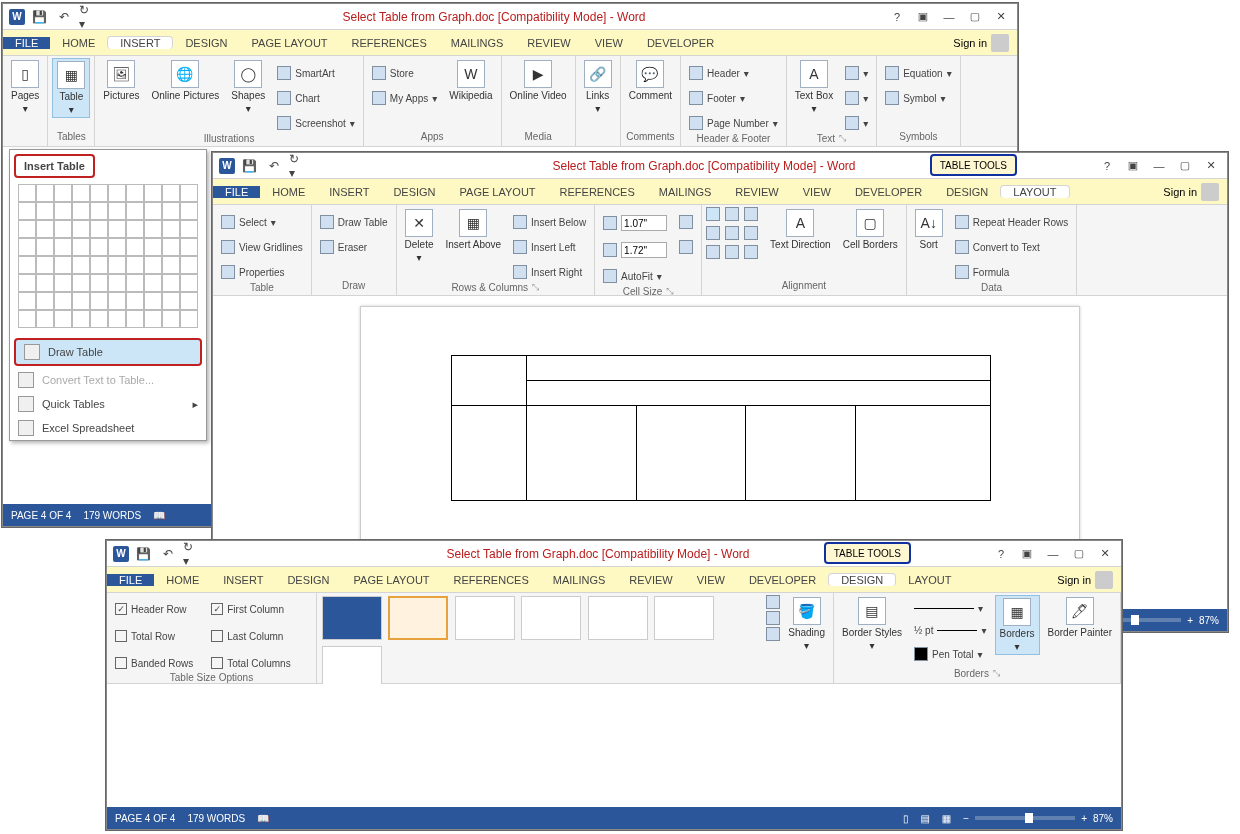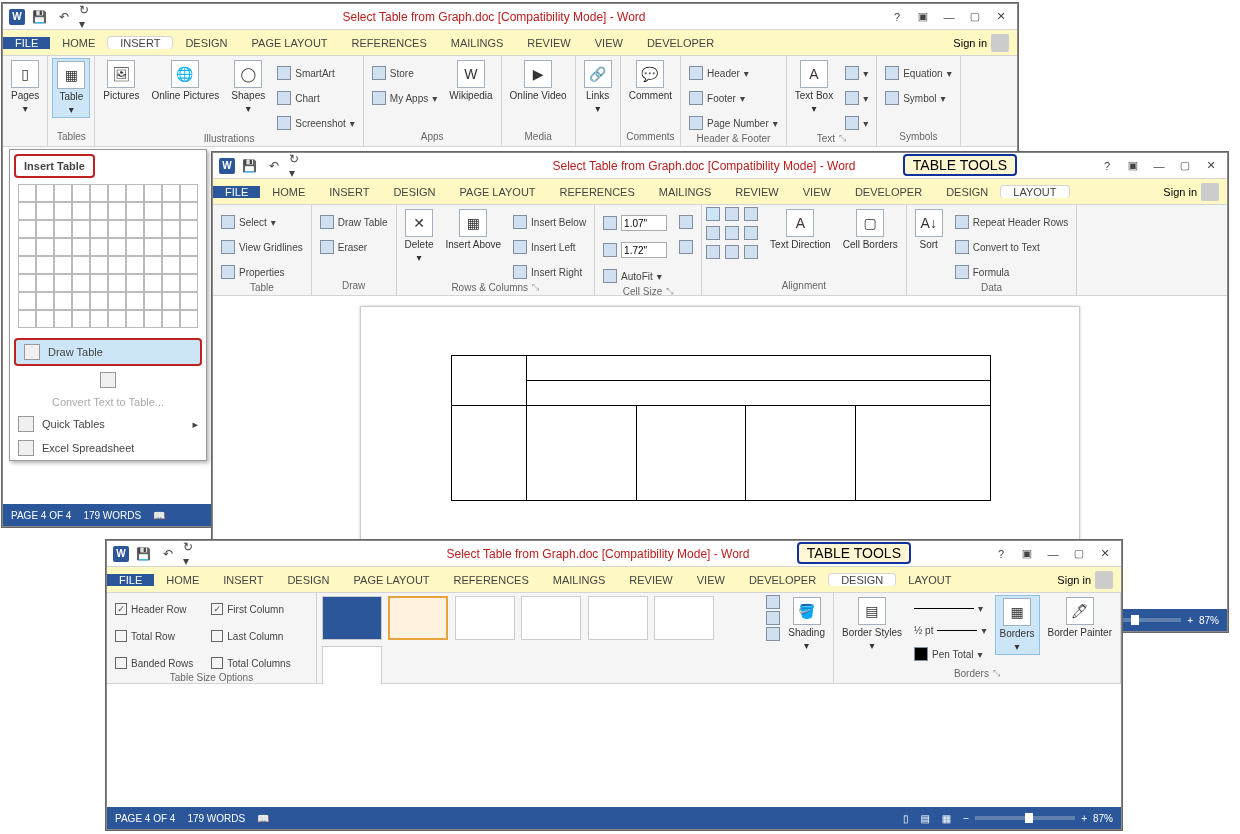--- a/index.html
+++ b/index.html
@@ -5,21 +5,21 @@
 *{box-sizing:border-box;margin:0;padding:0;font-family:'Segoe UI',Arial,sans-serif;}
 body{background:#fff;width:1240px;height:834px;position:relative;overflow:hidden;}
 .win{position:absolute;border:1px solid #888;background:#fff;box-shadow:0 0 0 1px #666;}
 .titlebar{height:26px;background:#fff;display:flex;align-items:center;border-bottom:1px solid #d4d4d4;}
 .qat{display:flex;align-items:center;gap:6px;padding:0 6px;}
 .wicon{width:16px;height:16px;background:linear-gradient(135deg,#2b579a 0%,#2b579a 100%);color:#fff;font-size:10px;font-weight:bold;text-align:center;line-height:16px;border-radius:2px;}
 .qbtn{width:18px;height:18px;display:flex;align-items:center;justify-content:center;font-size:12px;color:#444;}
 .title{flex:1;text-align:center;font-size:12px;color:#b91c1c;}
 .winbtns{display:flex;gap:2px;padding-right:4px;}
 .winbtn{width:24px;height:20px;display:flex;align-items:center;justify-content:center;font-size:11px;color:#444;}
-.tooltab{position:absolute;top:0;height:26px;background:#fff7d1;border:1px solid #c7b80e;padding:0 8px;font-size:14px;display:flex;align-items:center;}
+.tooltab{position:absolute;top:0;height:26px;background:#fff7d1;border:1px solid #c7b80e;padding:0 8px;font-size:10px;display:flex;align-items:center;}
 .hl{border:2px solid #c02020;border-radius:4px;}
 .hld{border:2px solid #1030a0;border-radius:4px;}
 .ribbontabs{height:25px;display:flex;align-items:center;background:#fef9c3;}
 .rtab{padding:0 12px;font-size:11px;color:#444;display:flex;align-items:center;cursor:default;}
 .rtab.file{background:#2b579a;color:#fff;}
 .rtab.active{background:#fff;border:1px solid #d4d4d4;border-bottom:none;}
 .signin{margin-left:auto;font-size:11px;padding:0 8px;display:flex;align-items:center;gap:4px;}
 .ava{width:18px;height:18px;background:#ccc;border-radius:2px;}
 .ribbon{height:92px;background:#f5f5f5;border-top:1px solid #d4d4d4;border-bottom:1px solid #d4d4d4;display:flex;}
 .rgroup{border-right:1px solid #d4d4d4;display:flex;flex-direction:column;padding:2px 4px;}
@@ -31,21 +31,21 @@
 .bicon{width:28px;height:28px;border:1px solid #a0b0c0;background:#fff;display:flex;align-items:center;justify-content:center;font-size:14px;}
 .smbtn{display:flex;align-items:center;gap:4px;font-size:10px;color:#444;padding:1px 4px;white-space:nowrap;margin-top:7px;}
 .sicon{width:14px;height:14px;background:#d0e0f0;border:1px solid #8090a0;display:inline-block;}
 .col{display:flex;flex-direction:column;gap:2px;}
 .dropdown{position:absolute;background:#fff;border:1px solid #999;box-shadow:2px 2px 4px rgba(0,0,0,0.3);}
 .dd-header{padding:4px 8px;font-size:11px;font-weight:bold;color:#444;}
 .dd-grid{display:grid;grid-template-columns:repeat(10,18px);grid-template-rows:repeat(8,18px);gap:0;padding:2px 8px 8px;}
 .dd-cell{border:1px solid #bbb;background:#fff;}
 .dd-item{padding:4px 8px;font-size:11px;color:#444;display:flex;align-items:center;gap:8px;}
 .dd-item.sel{background:#cde6f7;}
-.dd-item.dis{color:#aaa;flex-direction:column;}
+.dd-item.dis{color:#aaa;}
 .dd-icon{width:16px;height:16px;border:1px solid #999;background:#f0f0f0;}
 .doc{background:#fff;position:relative;}
 .page{background:#fff;border:1px solid #ccc;margin:10px auto;box-shadow:0 0 3px rgba(0,0,0,0.2);}
 .tbl{border-collapse:collapse;margin:8px;}
 .tbl td{border:1px solid #000;}
 .status{position:absolute;bottom:0;left:0;right:0;height:22px;background:#2b579a;color:#fff;font-size:10px;display:flex;align-items:center;padding:0 8px;gap:12px;}
 .status .sp{flex:1;}
 .zoom{display:flex;align-items:center;gap:6px;}
 .zslider{width:100px;height:4px;background:#6080b0;position:relative;}
 .zslider::before{content:'';position:absolute;left:50%;top:-3px;width:8px;height:10px;background:#fff;}

